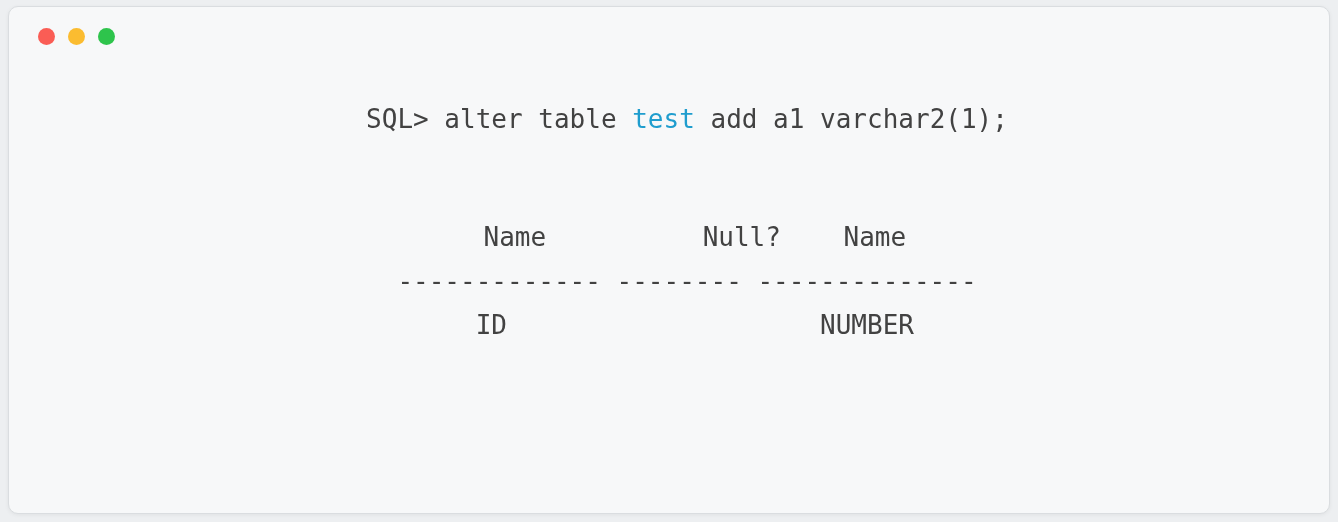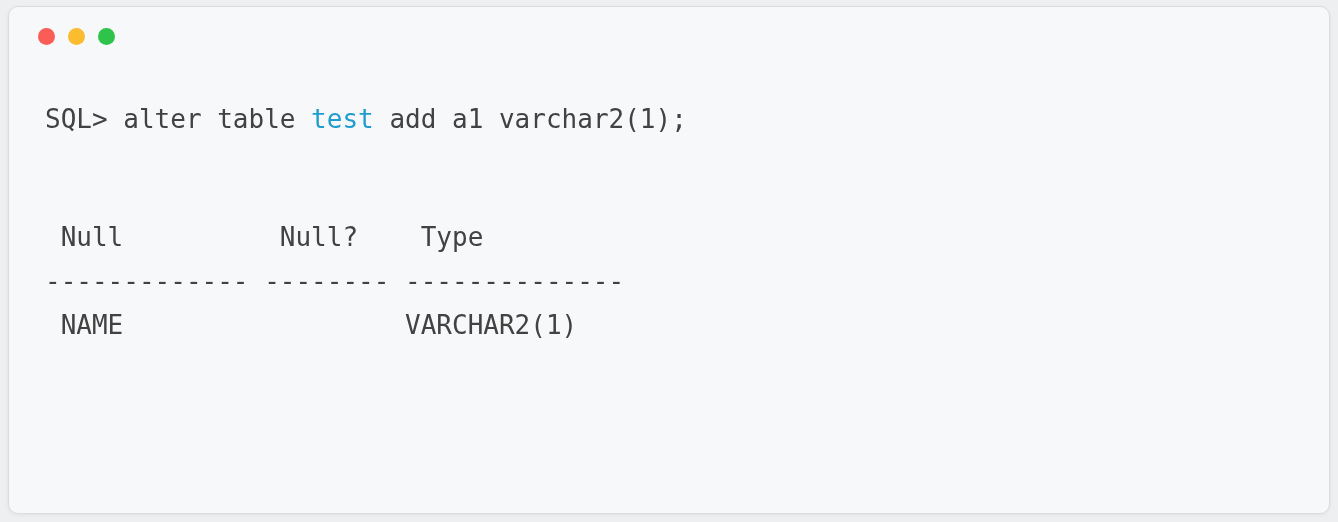--- a/index.html
+++ b/index.html
@@ -1,15 +1,15 @@
 <!DOCTYPE html>
 <html><head>
 <meta charset="utf-8">
 <style>
-  * { margin: 0; padding: 0; box-sizing: border-box; }
+  * { margin: 0; padding: 0; box-sizing: border-box; text-align: center; }
   html, body {
     width: 1338px;
     height: 522px;
     background: #edeff1;
     font-family: "DejaVu Sans Mono", "Liberation Mono", monospace;
     overflow: hidden;
   }
   .window {
     position: absolute;
     left: 8px;
@@ -64,18 +64,18 @@
 
   <div class="console">
 
     <div class="line"><span>SQL&gt; alter table </span><span class="tbl-name">test</span><span> add a1 varchar2(1);</span></div>
 
     <div class="spacer-a"></div>
 
 
     <div class="spacer-b"></div>
 
-    <div class="line"> Null          Null?    Type</div>
+    <div class="line"> Name          Null?    Name</div>
     <div class="line">------------- -------- --------------</div>
-    <div class="line"> NAME                  VARCHAR2(1)</div>
+    <div class="line"> ID                    NUMBER</div>
 
   </div>
 </div>
 
 </body></html>

